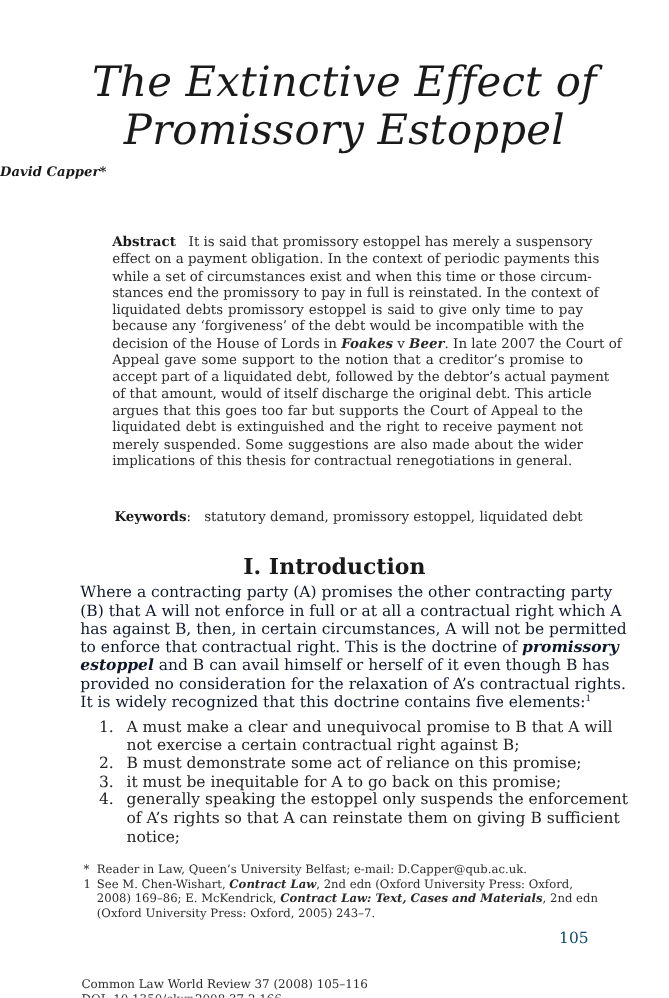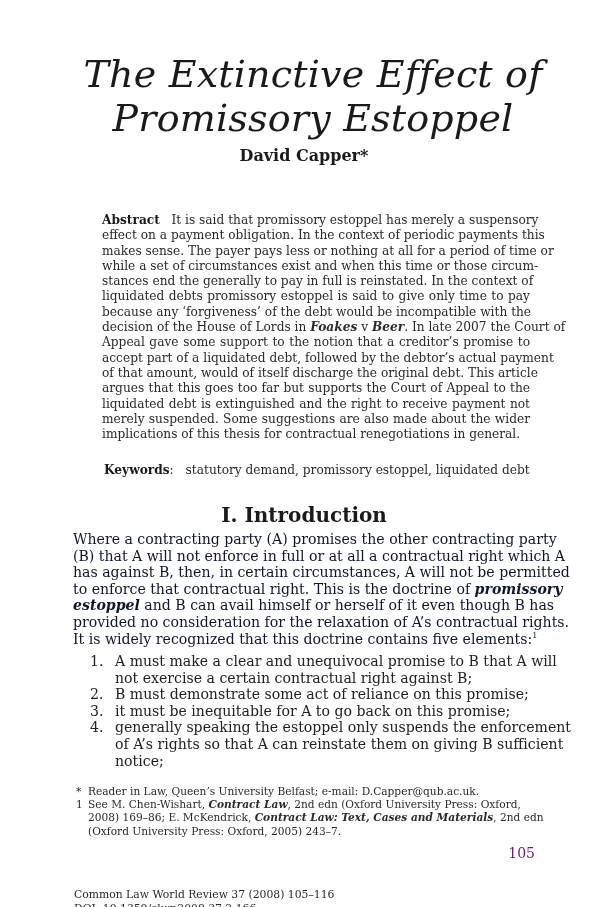--- a/index.html
+++ b/index.html
@@ -11,21 +11,21 @@
   .page { position: absolute; left: 0; top: 0; width: 608px; height: 907px; }
   .title {
     position: absolute; left: 0; width: 536px; top: 52px;
     text-align: center; font-style: italic; font-size: 38px; line-height: 44px;
     font-family: "DejaVu Serif", serif; font-weight: normal; color: #1a1a1a;
     letter-spacing: 0.2px;
     margin-left: 45px;
   }
   .author {
     position: absolute; left: 0; width: 608px; top: 146px;
-    text-align: center; font-weight: bold; font-size: 16px; line-height: 20px;
+    text-align: left; font-weight: bold; font-size: 12px; line-height: 20px; font-style: italic;
   }
   .abstract {
     position: absolute; left: 90px; width: 428px; top: 213px;
     font-size: 12.2px; line-height: 15.3px; text-align: justify;
     color: #2a2a2a;
     margin-left: 12px;
   }
   .abstract .line { display: block; text-align: justify; text-align-last: justify; white-space: nowrap; }
   .abstract .line.last { text-align-last: left; }
   .abstract b { color: #1a1a1a; }
@@ -56,42 +56,41 @@
   }
   .fn { position: relative; padding-left: 12px; }
   .fn-mark { position: absolute; left: 0; top: 0; }
   .fn .line { display: block; white-space: nowrap; }
   .footer-left {
     position: absolute; left: 74px; top: 888px;
     font-size: 10.8px; line-height: 13.5px; color: #2a2a2a;
   }
   .footer-page {
     position: absolute; right: 73px; top: 845px;
-    font-size: 14px; line-height: 16px; color: #701a75;
+    font-size: 14px; line-height: 16px; color: #0c4a6e;
   }
   i { font-style: italic; font-weight: bold; }
 </style>
 </head>
 <body>
 
 <div class="page">
 
   <div class="title">
     <div>The Extinctive Effect of</div>
     <div>Promissory Estoppel</div>
   </div>
 
   <div class="author">David Capper*</div>
 
   <div class="abstract">
     <span class="line"><b>Abstract</b>&nbsp;&nbsp;&nbsp;<span>It is said that promissory estoppel has merely a suspensory</span></span>
     <span class="line">effect on a payment obligation. In the context of periodic payments this</span>
-    <span class="line">makes sense. The payer pays less or nothing at all for a period of time or</span>
     <span class="line">while a set of circumstances exist and when this time or those circum-</span>
-    <span class="line">stances end the generally to pay in full is reinstated. In the context of</span>
+    <span class="line">stances end the promissory to pay in full is reinstated. In the context of</span>
     <span class="line">liquidated debts promissory estoppel is said to give only time to pay</span>
     <span class="line">because any ‘forgiveness’ of the debt would be incompatible with the</span>
     <span class="line"><span>decision of the House of Lords in </span><i>Foakes</i><span> v </span><i>Beer</i><span>. In late 2007 the Court of</span></span>
     <span class="line">Appeal gave some support to the notion that a creditor’s promise to</span>
     <span class="line">accept part of a liquidated debt, followed by the debtor’s actual payment</span>
     <span class="line">of that amount, would of itself discharge the original debt. This article</span>
     <span class="line">argues that this goes too far but supports the Court of Appeal to the</span>
     <span class="line">liquidated debt is extinguished and the right to receive payment not</span>
     <span class="line">merely suspended. Some suggestions are also made about the wider</span>
     <span class="line last">implications of this thesis for contractual renegotiations in general.</span>

